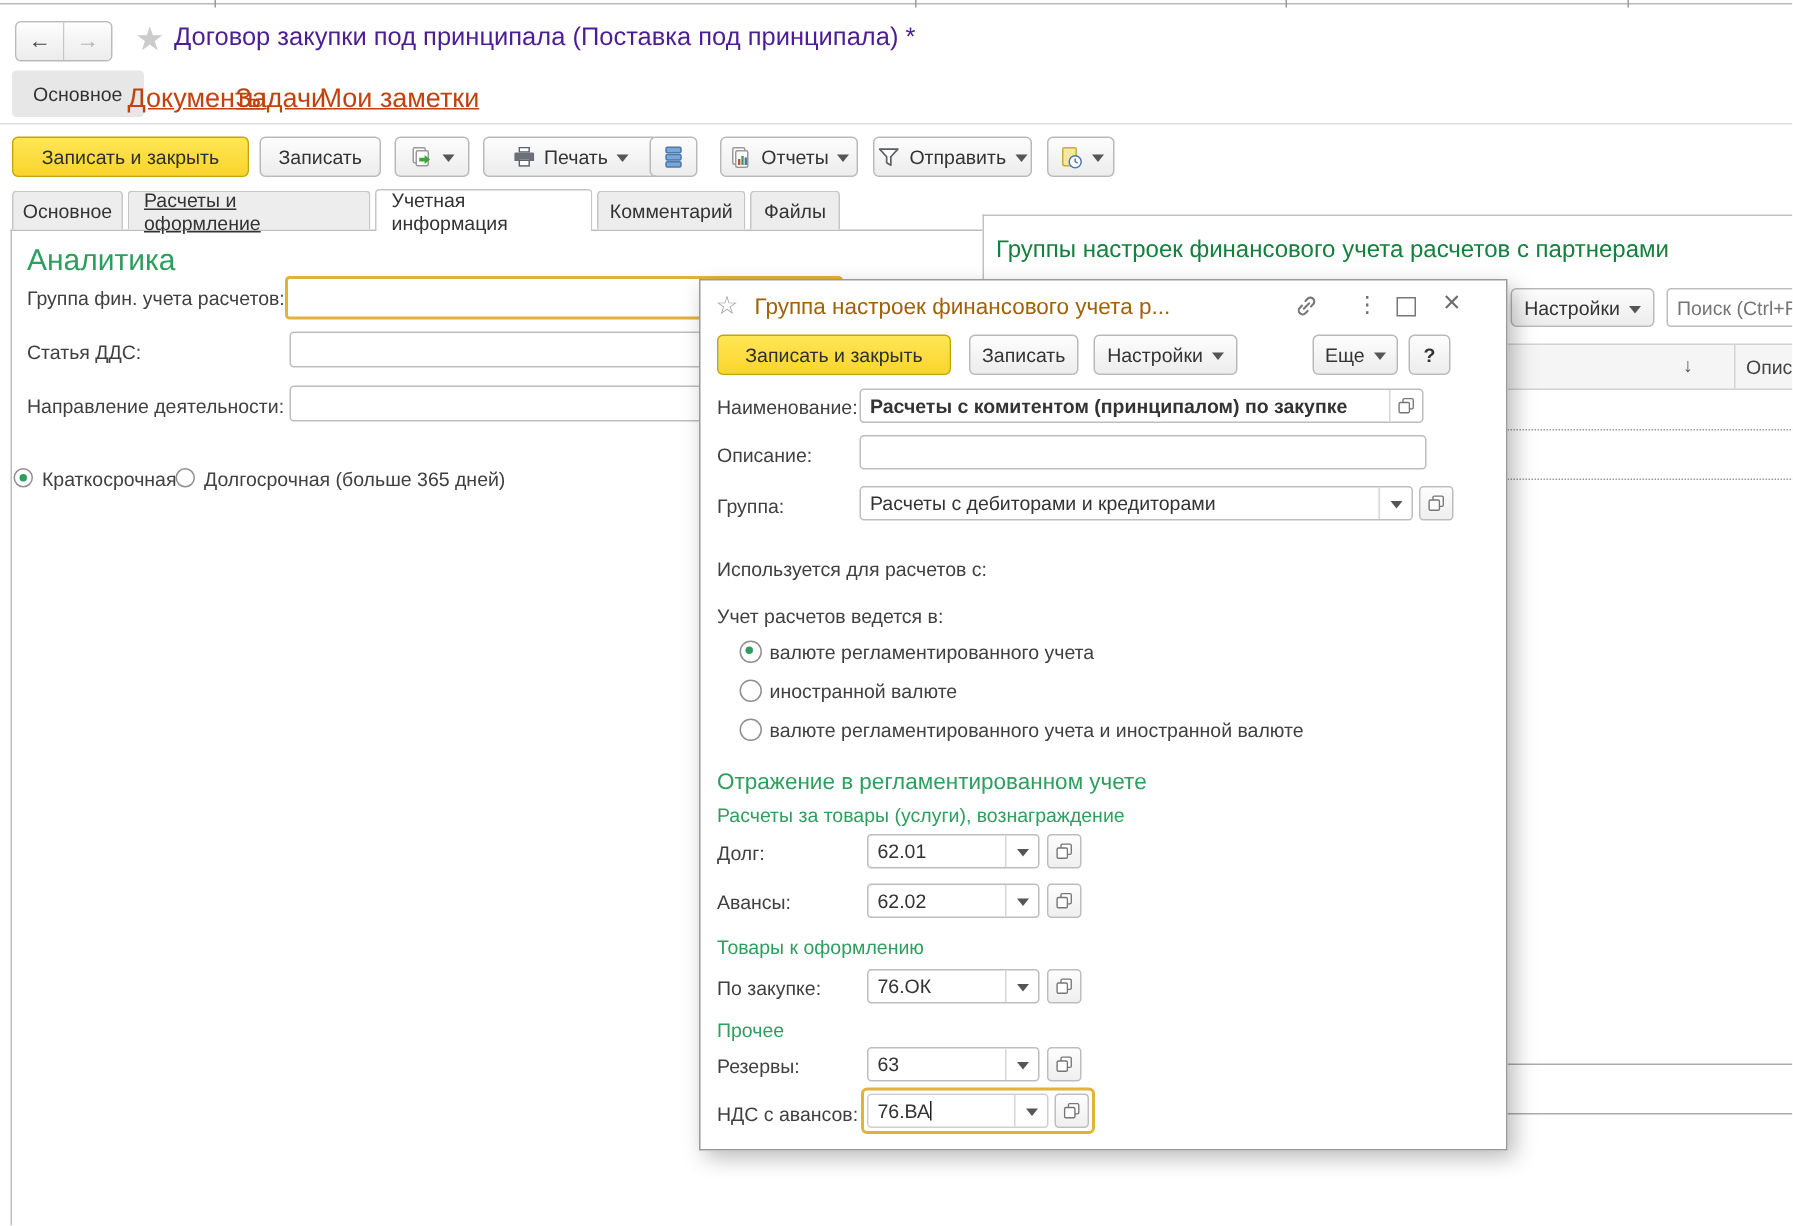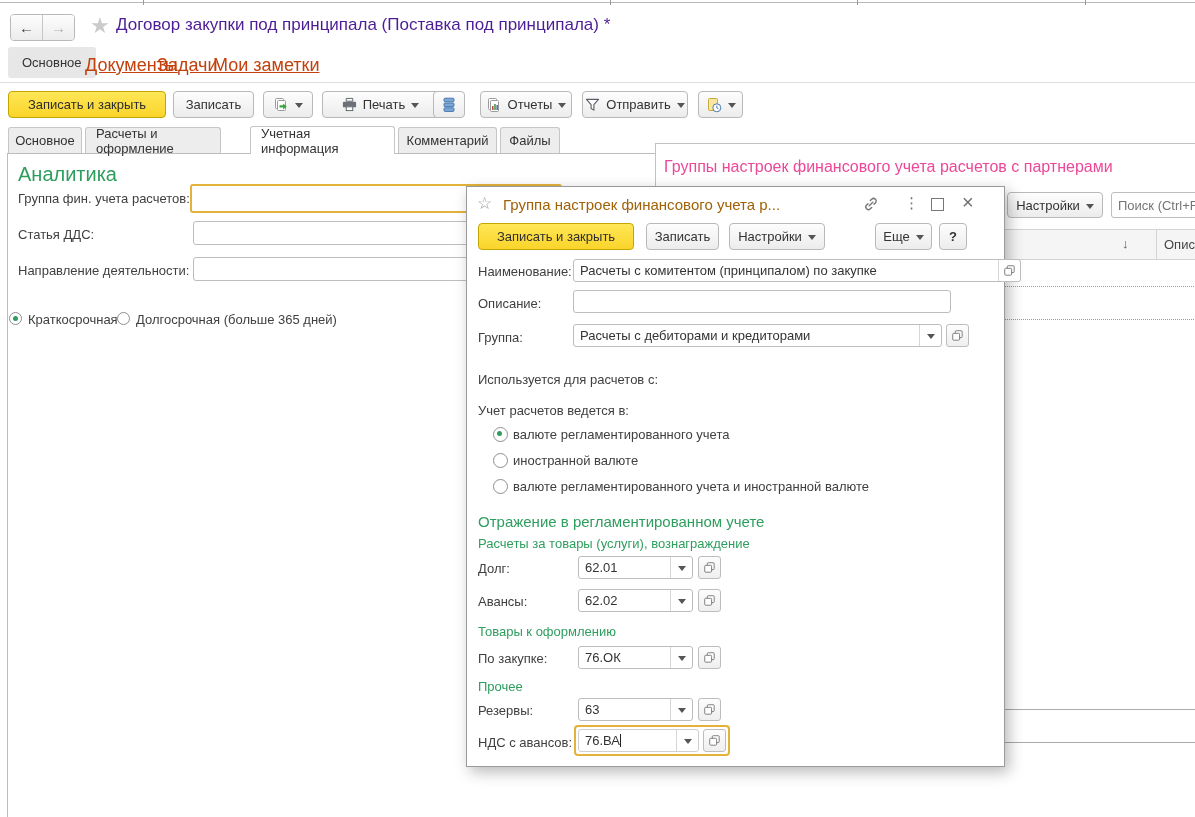--- a/index.html
+++ b/index.html
@@ -158,21 +158,21 @@
           <circle cx="10.8" cy="10.8" r="4" fill="#fff" stroke="#4a79ad"></circle>
           <path d="M10.8 8.6v2.2l1.6 1" stroke="#4a79ad" fill="none"></path>
         </svg>
       </span>
     <span class="dd"></span>
   </div>
 
   <div class="tab" style="left:8px;width:74px;">
       <span>Основное</span>
     </div>
-  <div class="tab" style="left:85px;width:136px;">
+  <div class="tab" style="left:85px;width:162px;text-decoration:underline;">
       <span>Расчеты и оформление</span>
     </div>
   <div class="tab active" style="left:250px;width:145px;">
       <span>Учетная информация</span>
     </div>
   <div class="tab" style="left:398px;width:99px;">
       <span>Комментарий</span>
     </div>
   <div class="tab" style="left:500px;width:60px;">
       <span>Файлы</span>
@@ -190,21 +190,21 @@
 
   <div class="lbl" style="left:18px;top:263px;">Направление деятельности:</div>
   <input class="input abs" style="left: 193px; top: 257px; width: 369px;" value="">
 
   <div class="radio sel abs" style="left:9px;top:312px;"></div>
   <div class="lbl" style="left:28px;top:312px;">Краткосрочная</div>
   <div class="radio abs" style="left:117px;top:312px;"></div>
   <div class="lbl" style="left:136px;top:312px;">Долгосрочная (больше 365 дней)</div>
 
   <div class="abs listwin">
-    <div style="position:absolute;left:8px;top:14px;font-size:16px;color:#ec4899;white-space:nowrap;">Группы настроек финансового учета расчетов с партнерами</div>
+    <div style="position:absolute;left:8px;top:14px;font-size:16px;color:#15803d;white-space:nowrap;">Группы настроек финансового учета расчетов с партнерами</div>
     <div class="btn" style="left:351px;top:48px;width:96px;height:26px;">
       <span>Настройки</span>
       <span class="dd"></span>
     </div>
     <input class="input" style="position: absolute; left: 455px; top: 48px; width: 150px; height: 26px;" placeholder="Поиск (Ctrl+F)">
     <div class="thead">
       <div style="position:absolute;left:466px;top:6px;font-size:13px;color:#555;">↓</div>
       <div style="position:absolute;left:500px;top:0;width:1px;height:29px;background:#d3d3d3;"></div>
       <div style="position:absolute;left:508px;top:7px;font-size:13px;color:#444;width:32px;overflow:hidden;white-space:nowrap;">Описание</div>
     </div>
@@ -238,21 +238,21 @@
       </div>
     <div class="btn" style="left:408px;top:36px;width:57px;">
         <span>Еще</span>
         <span class="dd"></span>
       </div>
     <div class="btn" style="left:472px;top:36px;width:28px;font-weight:bold;">
         <span>?</span>
       </div>
 
     <div class="lbl" style="left:11px;top:77px;">Наименование:</div>
-    <div class="fieldrow" style="left:106px;top:72px;width:448px;">
+    <div class="fieldrow" style="left:106px;top:72px;width:376px;font-weight:bold;">
       <div class="combo" style="flex:1;">
         <div class="val">Расчеты с комитентом (принципалом) по закупке</div>
         <div class="acell">
             <svg width="11" height="11" viewBox="0 0 12 12">
               <rect x="3.6" y="0.8" width="7.5" height="7.5" rx="1" fill="#fff" stroke="#767676"></rect>
               <rect x="0.8" y="3.6" width="7.5" height="7.5" rx="1" fill="#fff" stroke="#767676"></rect>
             </svg>
           </div>
       </div>
     </div>

